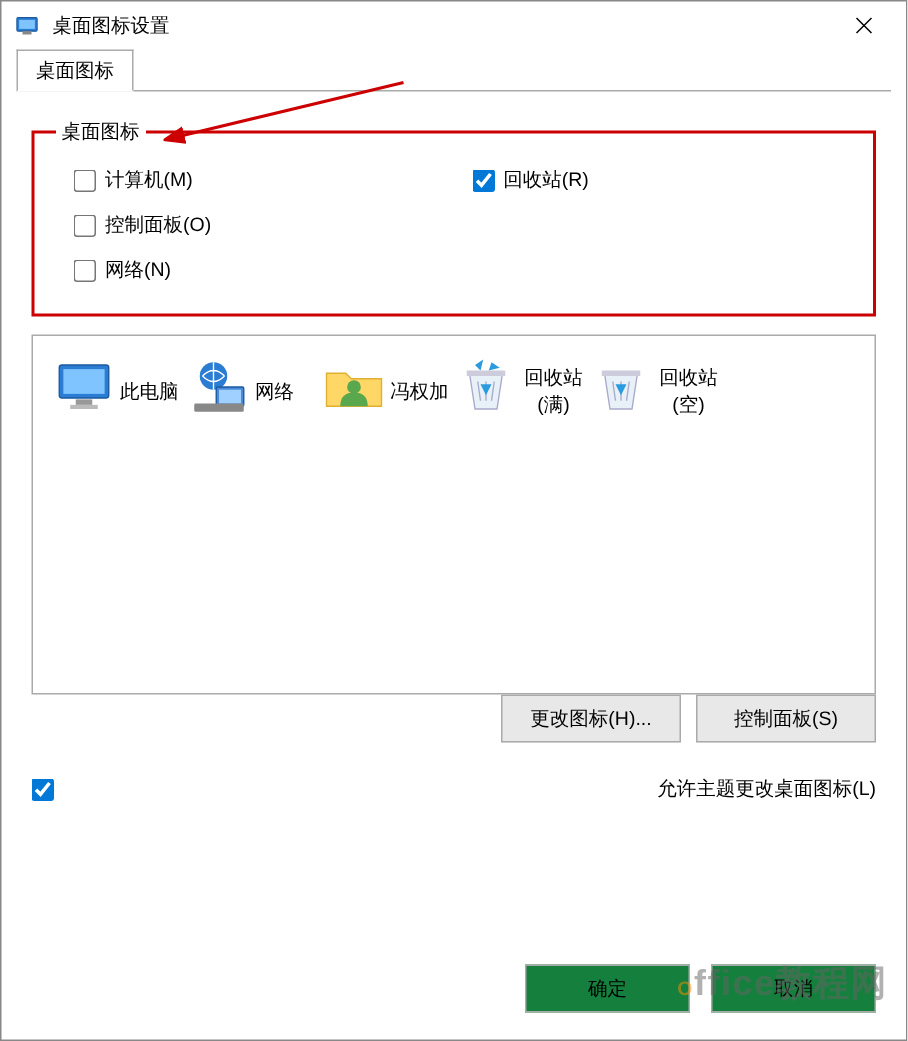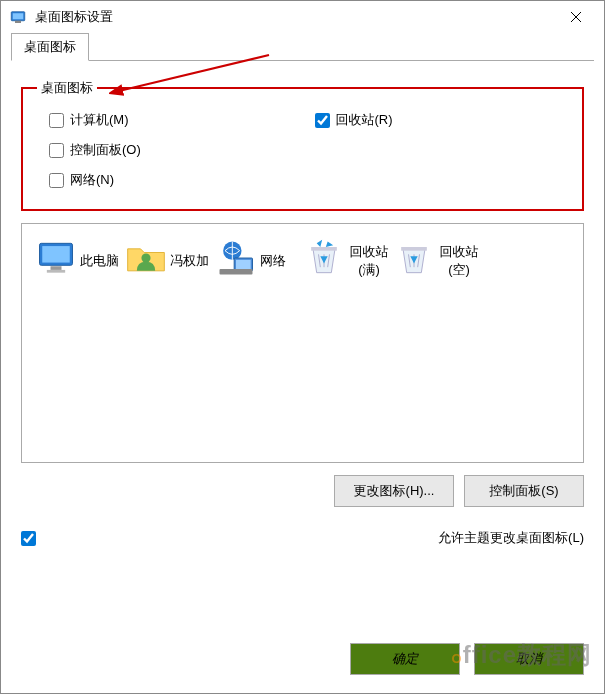--- a/index.html
+++ b/index.html
@@ -16,25 +16,25 @@
     .content { padding: 18px 20px 10px 20px; flex: 1; display: flex; flex-direction: column; }
     fieldset.group { border: 2px solid #cc0000; padding: 8px 14px 14px 14px; margin: 0; }
     fieldset.group legend { padding: 0 4px; font-size: 13px; }
     .checkrow { display: flex; }
     .checkrow .cb { width: 50%; display: flex; align-items: center; padding: 6px 12px; }
     input[type="checkbox"] { width: 15px; height: 15px; margin: 0 6px 0 0; accent-color: #0078d7; }
     .preview { border: 1px solid #aaa; margin-top: 12px; height: 240px; padding: 12px 10px; display: flex; align-items: flex-start; gap: 0; }
     .preview-item { width: 90px; display: flex; align-items: center; text-align: center; font-size: 12px; }
     .preview-item .iconwrap { width: 48px; height: 44px; display: flex; align-items: center; justify-content: center; }
     .preview-item .label { margin-top: 6px; }
-    .btnrow { display: flex; justify-content: flex-end; gap: 10px; margin-top: 12px; }
+    .btnrow { display: flex; justify-content: flex-end; gap: 10px; }
     .btn { border: 1px solid #aaa; background: #e8e8e8; padding: 6px 14px; min-width: 120px; text-align: center; cursor: pointer; font-size: 13px; }
     .allow { display: flex; align-items: center; margin-top: 22px; justify-content: space-between; }
     .footer { border-top: 0; padding: 14px 20px 18px 20px; display: flex; justify-content: flex-end; gap: 14px; position: relative; }
-    .footer .btn { min-width: 110px; background: #4d7c0f; font-style: italic; }
+    .footer .btn { min-width: 110px; background: #15803d; }
     .watermark { position: absolute; right: 12px; bottom: 22px; font-size: 24px; font-weight: bold; letter-spacing: 1px; color: #666; opacity: 0.5; pointer-events: none; }
     .watermark .orange { color: #ff8c00; }
   </style>
 </head>
 <body>
 
 <div class="window">
 
   <div class="titlebar">
     <span class="titlebar-icon">
@@ -103,38 +103,38 @@
             <rect x="9" y="11" width="30" height="18" fill="#7fc4ff"></rect>
             <rect x="18" y="33" width="12" height="4" fill="#999"></rect>
             <rect x="14" y="37" width="20" height="3" fill="#bbb"></rect>
           </svg>
         </div>
         <div class="label">此电脑</div>
       </div>
       <div class="preview-item">
         <div class="iconwrap">
           <svg viewBox="0 0 48 48" width="44" height="44">
-            <path d="M4 14 L4 38 L44 38 L44 18 L22 18 L18 14 Z" fill="#ffd766" stroke="#e0b030"></path>
-            <circle cx="24" cy="24" r="5" fill="#5aa84e"></circle>
-            <path d="M14 38 Q14 28 24 28 Q34 28 34 38 Z" fill="#5aa84e"></path>
-          </svg>
-        </div>
-        <div class="label">冯权加</div>
-      </div>
-      <div class="preview-item">
-        <div class="iconwrap">
-          <svg viewBox="0 0 48 48" width="44" height="44">
             <circle cx="20" cy="16" r="10" fill="#2b7cd3"></circle>
             <path d="M12 16 Q20 8 28 16 M12 16 Q20 24 28 16 M20 6 L20 26" stroke="#fff" stroke-width="1" fill="none"></path>
             <rect x="22" y="24" width="20" height="14" rx="1" fill="#4a8bd8" stroke="#1a5a9e"></rect>
             <rect x="24" y="26" width="16" height="10" fill="#9fd0ff"></rect>
             <rect x="6" y="36" width="36" height="6" rx="1" fill="#888"></rect>
           </svg>
         </div>
         <div class="label">网络</div>
+      </div>
+      <div class="preview-item">
+        <div class="iconwrap">
+          <svg viewBox="0 0 48 48" width="44" height="44">
+            <path d="M4 14 L4 38 L44 38 L44 18 L22 18 L18 14 Z" fill="#ffd766" stroke="#e0b030"></path>
+            <circle cx="24" cy="24" r="5" fill="#5aa84e"></circle>
+            <path d="M14 38 Q14 28 24 28 Q34 28 34 38 Z" fill="#5aa84e"></path>
+          </svg>
+        </div>
+        <div class="label">冯权加</div>
       </div>
       <div class="preview-item">
         <div class="iconwrap">
           <svg viewBox="0 0 48 48" width="44" height="44">
             <path d="M12 14 L36 14 L32 40 L16 40 Z" fill="#e8f0f8" stroke="#aac"></path>
             <rect x="10" y="12" width="28" height="4" fill="#ccd"></rect>
             <path d="M18 20 L20 34 M24 20 L24 34 M30 20 L28 34" stroke="#aac" stroke-width="1"></path>
             <path d="M20 22 L28 22 L24 30 Z" fill="#2b9be0"></path>
             <path d="M16 8 L22 4 L20 12 Z M28 6 L34 10 L26 12 Z" fill="#2b9be0"></path>
           </svg>

